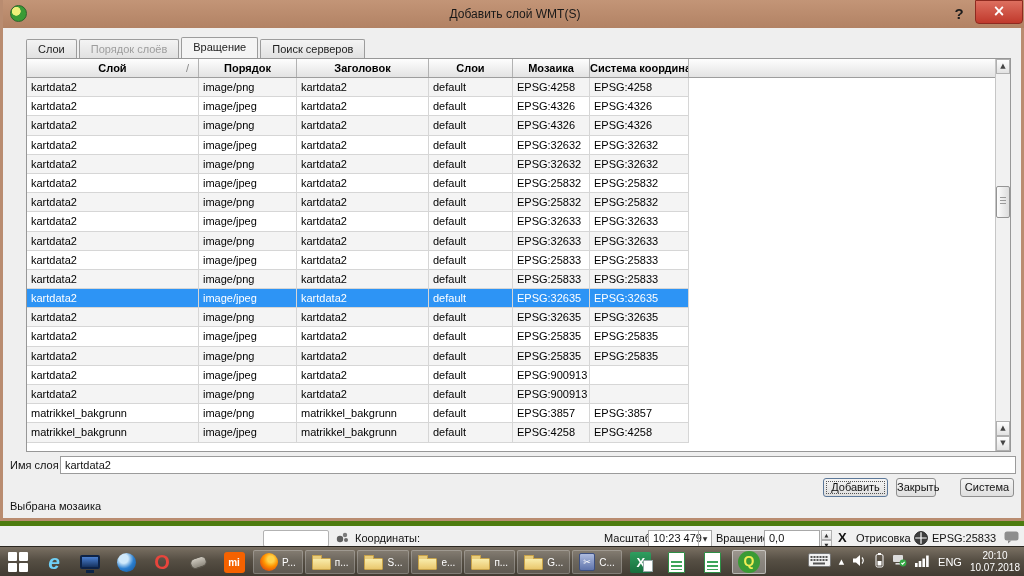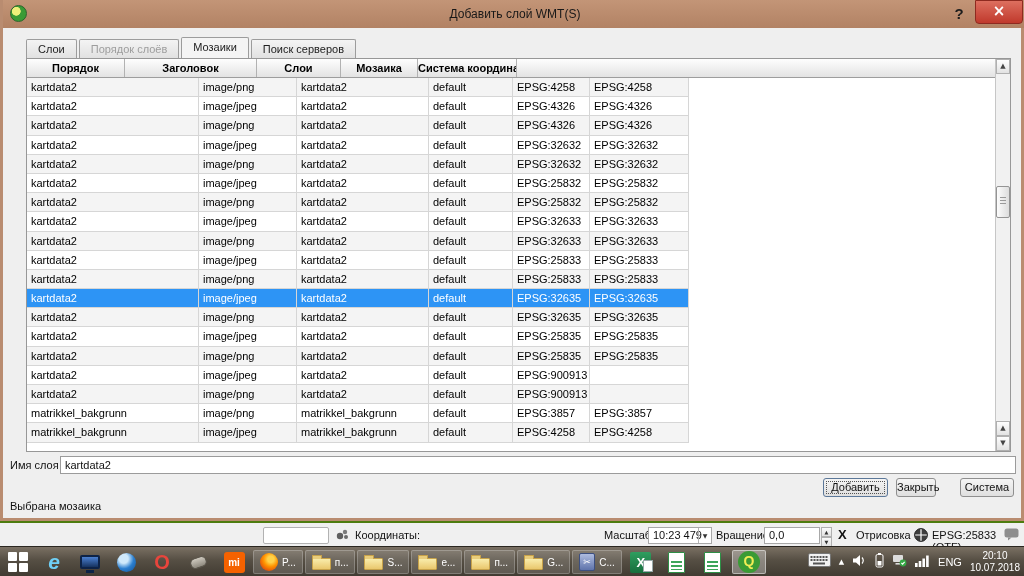--- a/index.html
+++ b/index.html
@@ -64,21 +64,21 @@
   .name-input{position:absolute;left:57px;top:456px;width:956px;height:18px;background:#fff;
               border:1px solid #9b9b9b;font-size:11px;line-height:16px;padding:0 4px;color:#111;}
   .dlg-btn{position:absolute;top:478px;height:19px;background:linear-gradient(#f5f5f5,#dfdfdf);
            border:1px solid #8f8f8f;border-radius:3px;font-size:11px;text-align:center;
            line-height:17px;color:#111;}
   .dlg-btn.default{outline:1px dotted #555;outline-offset:-4px;border-color:#5c7899;}
   .status-line{position:absolute;left:7px;top:500px;font-size:11px;color:#111;}
 
   
   .qstatus{position:absolute;left:0;top:521px;width:1024px;height:25px;background:#f0f0f0;
-           border-top:2px solid #4d7c0f;font-size:11px;color:#111;}
+           border-top:5px solid #4d7c0f;font-size:11px;color:#111;}
   .qstatus .lbl{position:absolute;top:6px;}
   .progressbox{position:absolute;left:263px;top:4px;width:66px;height:17px;background:#fff;
                border:1px solid #b2b2b2;border-radius:2px;}
   .track-icon{position:absolute;left:335px;top:5px;}
   .coord-input{position:absolute;left:424px;top:4px;width:182px;height:17px;background:#fff;
                border:1px solid #a8a8a8;text-align:center;line-height:15px;font-size:11px;}
   .scale-combo{position:absolute;left:648px;top:4px;width:64px;height:17px;background:#fff;
                border:1px solid #a8a8a8;line-height:15px;padding:0 4px;}
   .combo-arrow{position:absolute;right:0;top:0;width:13px;height:15px;border-left:1px solid #b5b5b5;
                font-size:6px;line-height:15px;text-align:center;color:#333;}
@@ -155,26 +155,27 @@
           <div class="q"></div>
         </div>
       <div class="title-text">Добавить слой WMT(S)</div>
       <div class="help-btn">?</div>
       <div class="close-btn glyph">×</div>
     </div>
 
     <div class="tabbar">
         <div class="tab">Слои</div>
         <div class="tab disabled">Порядок слоёв</div>
-        <div class="tab active">Мозаики</div>
+        <div class="tab active">Вращение</div>
         <div class="tab">Поиск серверов</div>
       </div>
 
     <div class="tframe">
       <div class="thead">
+          <div class="hcell" style="width: 172px;">Слой<span class="sort-slash">/</span></div>
           <div class="hcell" style="width: 98px;">Порядок</div>
           <div class="hcell" style="width: 132px;">Заголовок</div>
           <div class="hcell" style="width: 84px;">Слои</div>
           <div class="hcell" style="width: 77px;">Мозаика</div>
           <div class="hcell" style="width: 99px;">Система координат</div>
           <div class="hfill"></div>
         </div>
       <div class="tbody">
           <div class="trow">
             <div class="tcell" style="width: 172px;">kartdata2</div>

